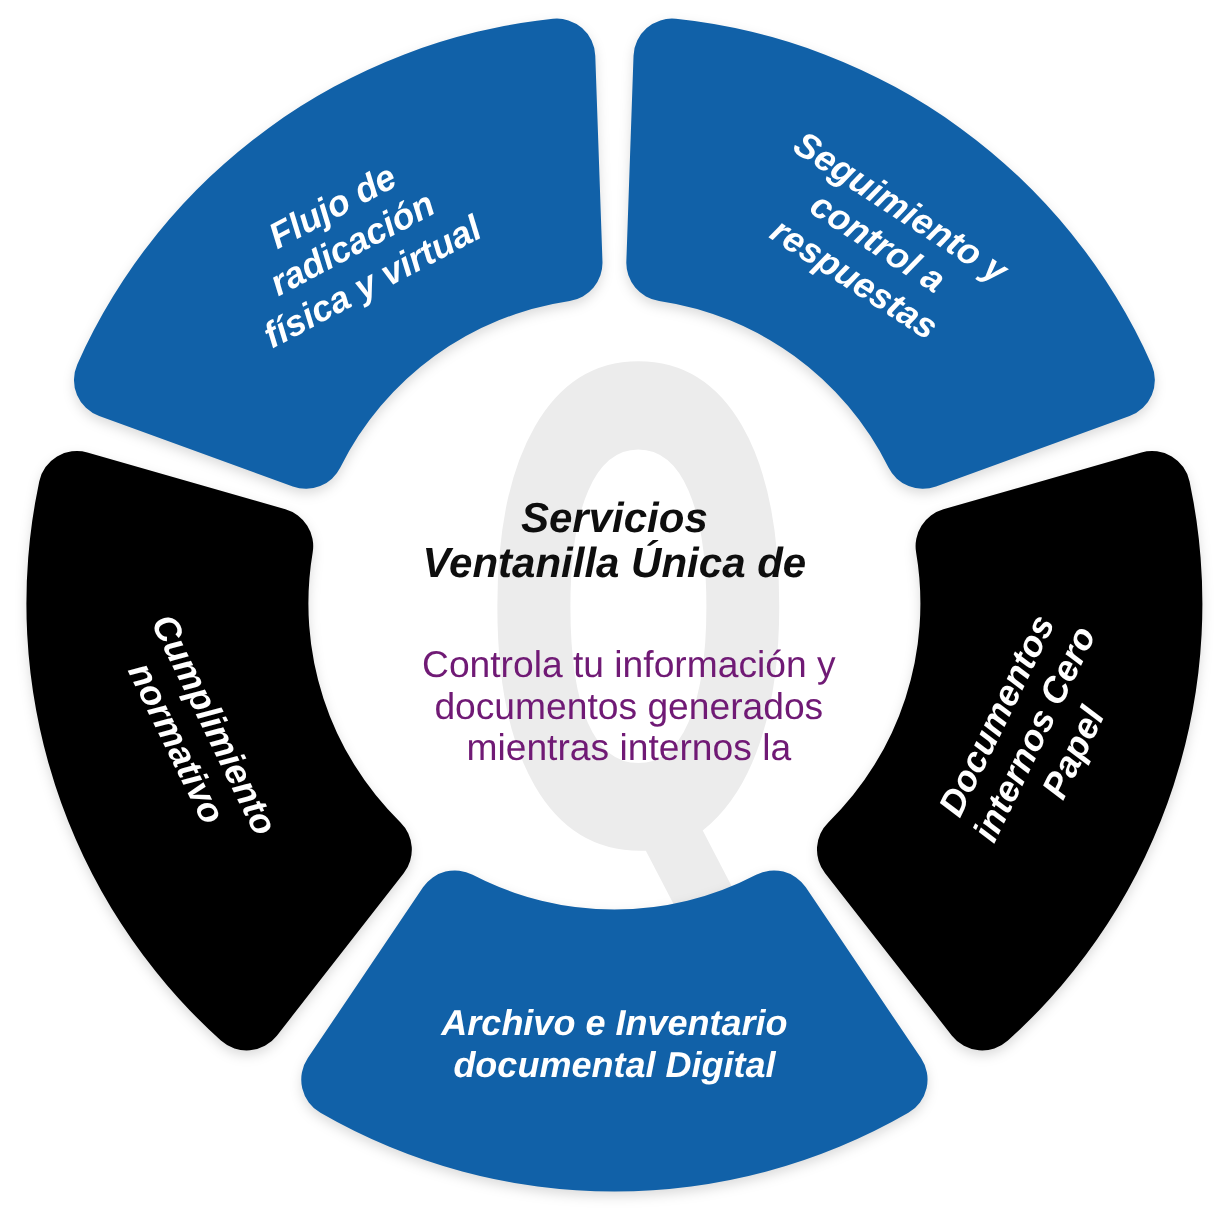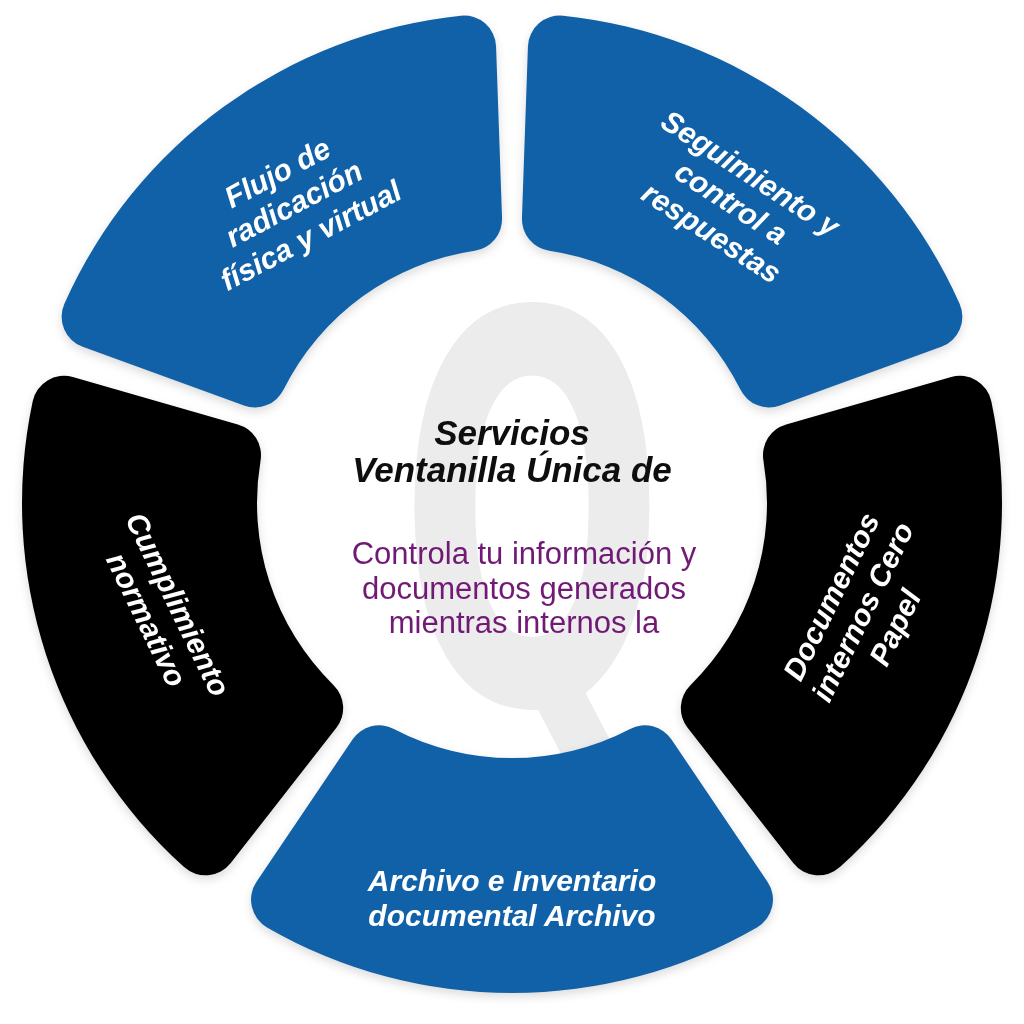--- a/index.html
+++ b/index.html
@@ -37,21 +37,21 @@
     font-weight: 700;
     font-style: italic;
     font-size: 30px;
     line-height: 1.18;
     text-align: center;
     white-space: nowrap;
   }
   .lbl-flujo        { left: 294px; top: 204px; transform: translate(-50%,-50%) rotate(-28deg); }
   .lbl-seguimiento  { left: 731px; top: 203px; transform: translate(-50%,-50%) rotate(33deg); }
   .lbl-documentos   { left: 863px; top: 612px; transform: translate(-50%,-50%) rotate(-64deg); }
-  .lbl-archivo      { left: 512px; top: 898px; transform: translate(-50%,-50%); }
+  .lbl-archivo      { left: 512px; top: 871px; transform: translate(-50%,-50%); }
   .lbl-cumplimiento { left: 162px; top: 612px; transform: translate(-50%,-50%) rotate(64deg); }
 
   .center-title {
     position: absolute;
     left: 512px; top: 451px;
     transform: translate(-50%,-50%);
     font-weight: 700;
     font-style: italic;
     font-size: 35px;
     line-height: 1.07;
@@ -100,21 +100,21 @@
   </div>
 
   <div class="seg-label lbl-documentos">
     <div>Documentos</div>
     <div>internos Cero</div>
     <div>Papel</div>
   </div>
 
   <div class="seg-label lbl-archivo">
     <div>Archivo e Inventario</div>
-    <div>documental Archivo</div>
+    <div>documental Digital</div>
   </div>
 
   <div class="seg-label lbl-cumplimiento">
     <div>Cumplimiento</div>
     <div>normativo</div>
   </div>
 
   <div class="center-title">
     <div>Servicios</div>
     <div>Ventanilla Única de</div>

